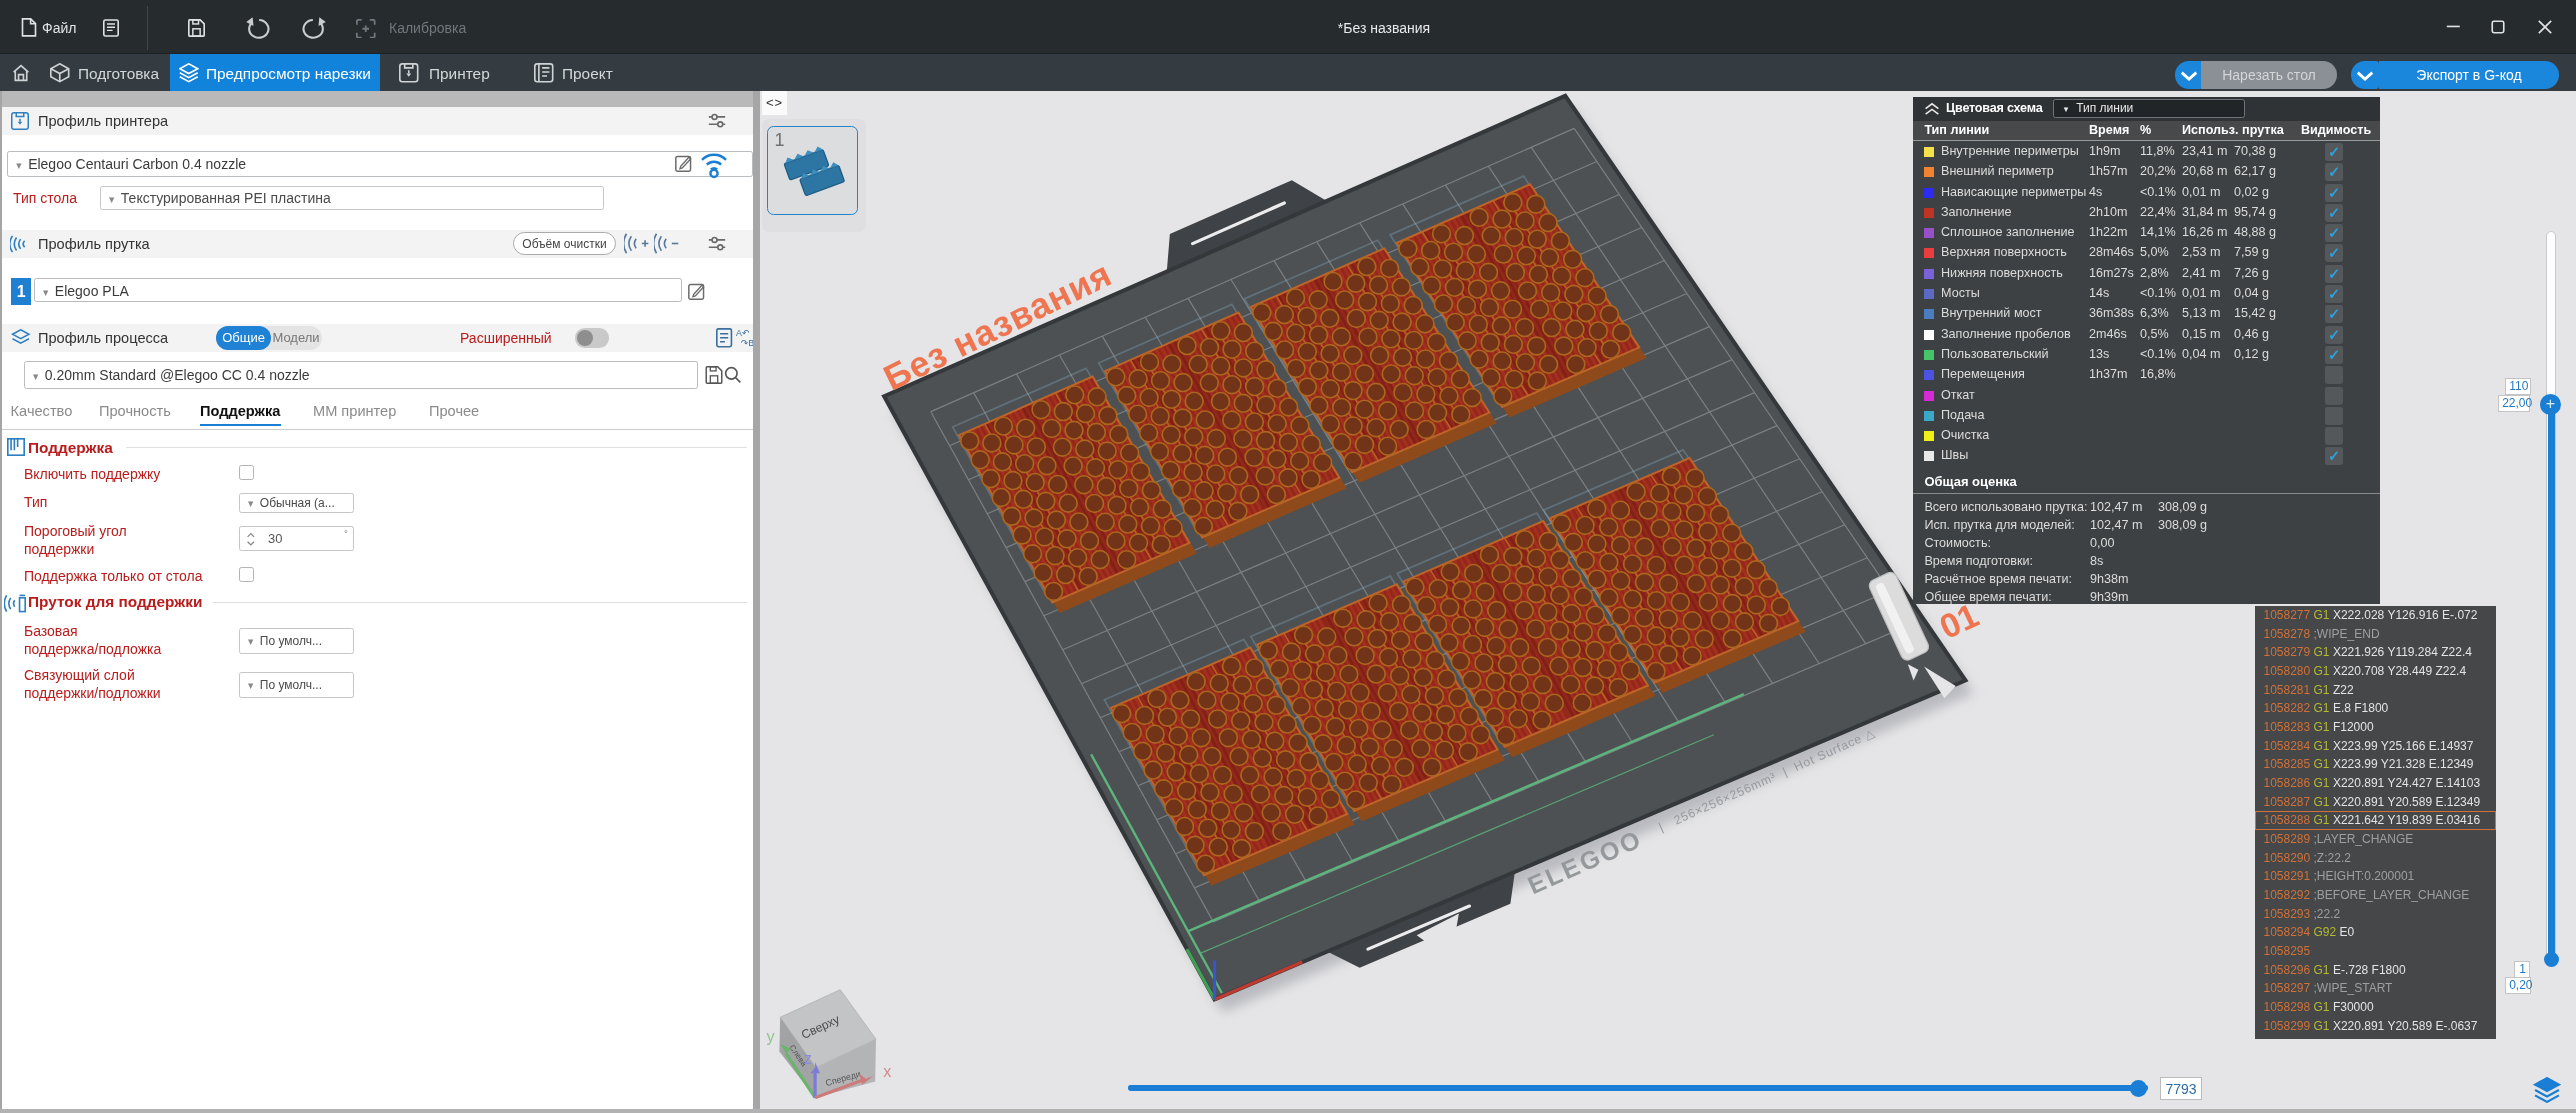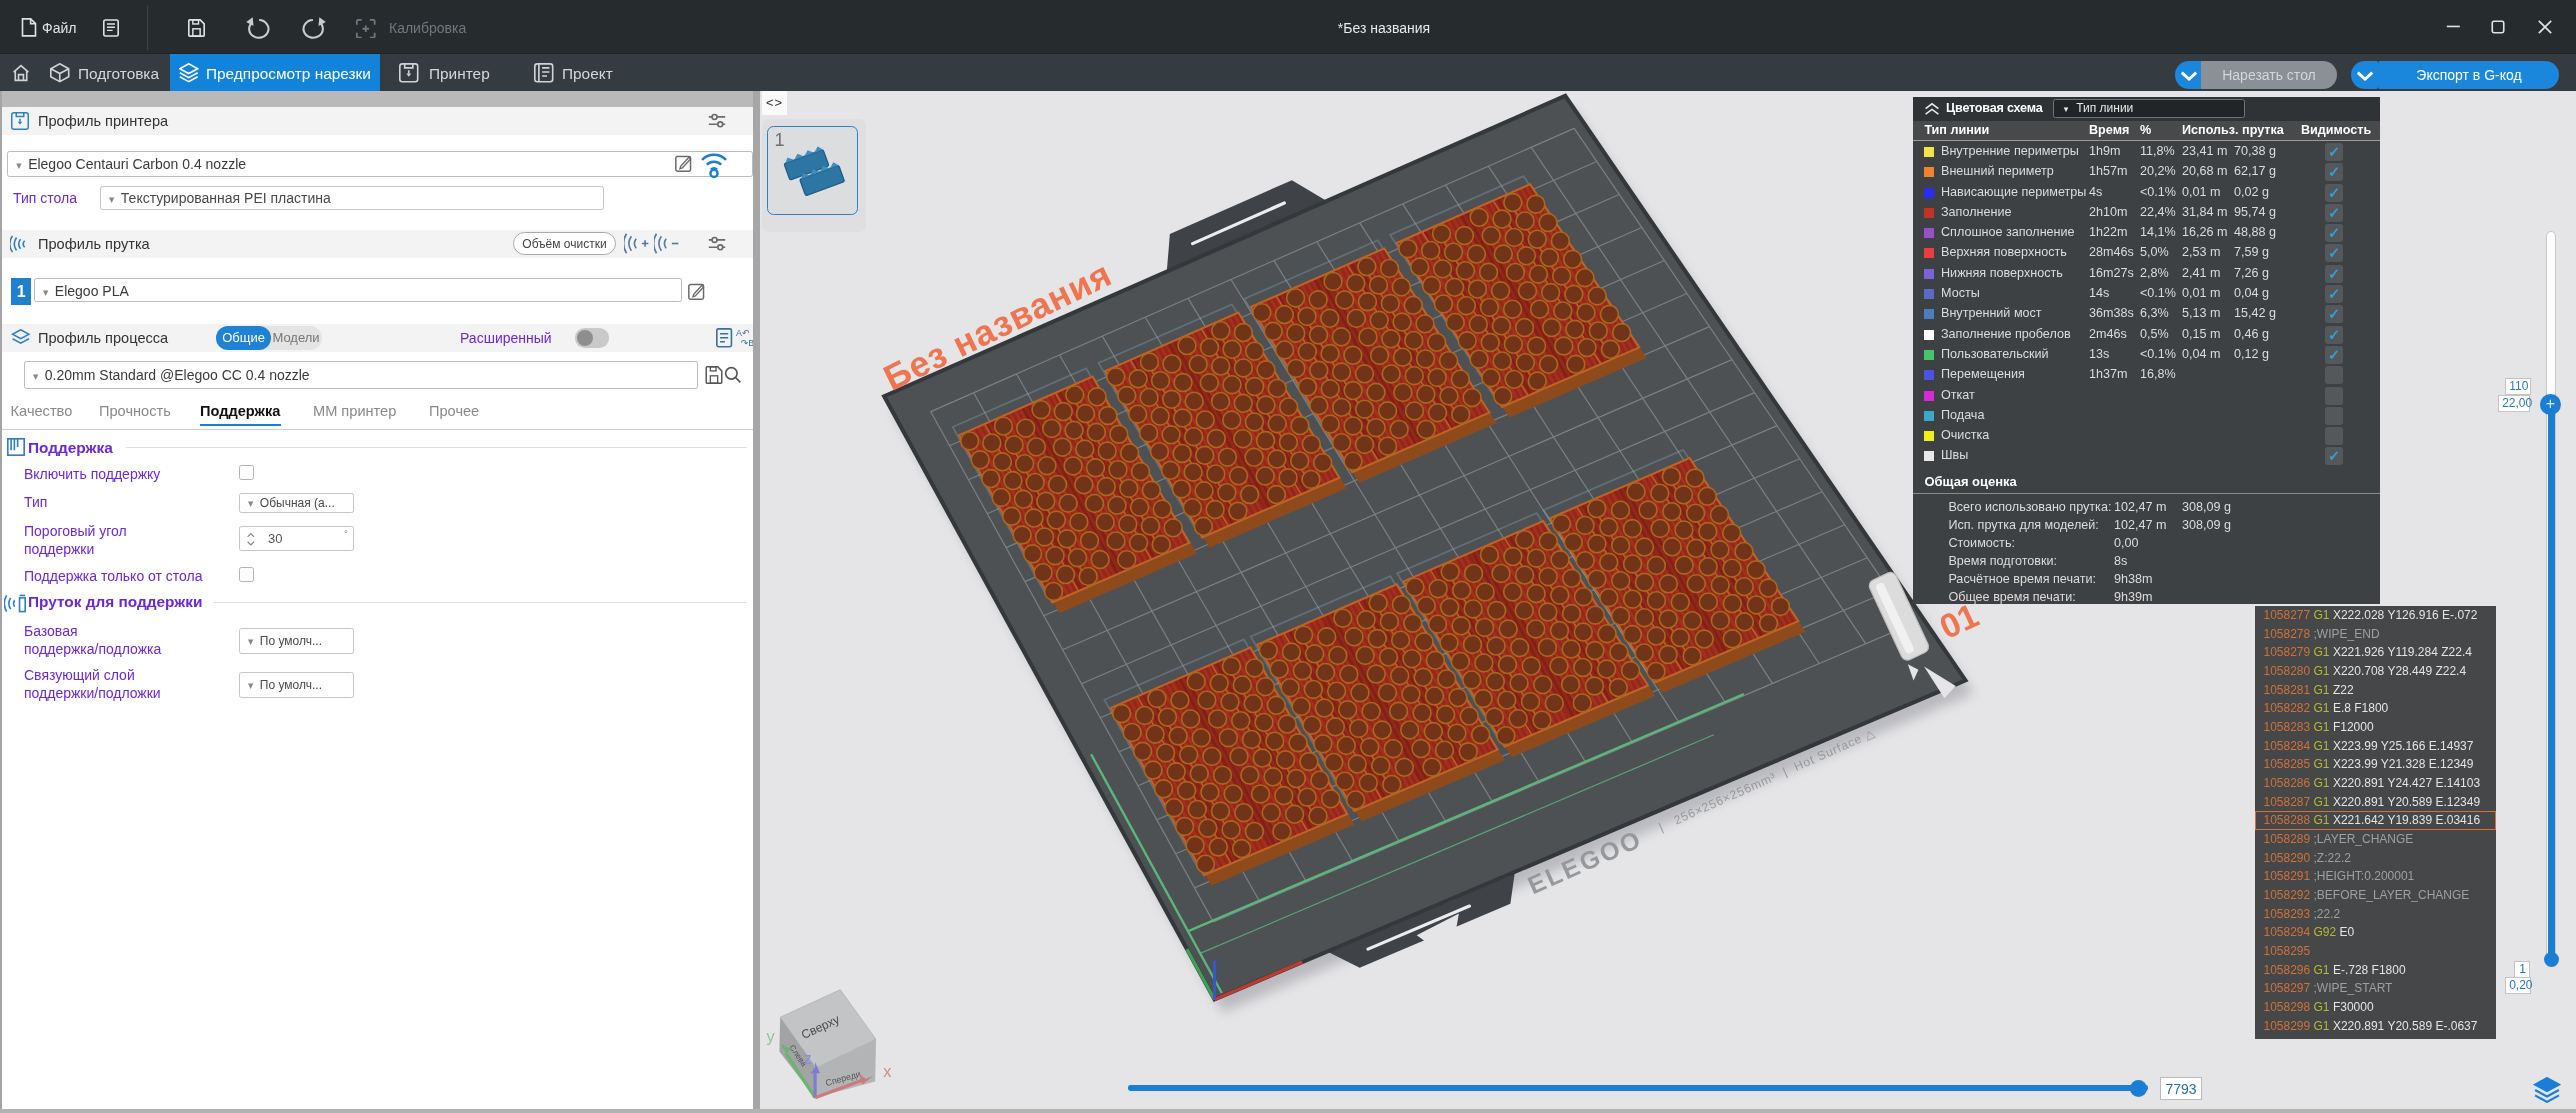--- a/index.html
+++ b/index.html
@@ -27,21 +27,21 @@
 #sidetop { left:0; top:91px; width:753px; height:16px; background:#b9b9b9; }
 #leftsash { left:0; top:91px; width:2.4px; height:1023px; background:#a5a5a5; }
 #divider { left:753px; top:91px; width:6.5px; height:1018px; background:#a6a6a6; }
 #bottomstrip { left:0; top:1109px; width:2576px; height:4.9px; background:#b2b2b2; }
 .secthdr { position:absolute; left:0; width:753px; height:28px; background:#f3f3f3; }
 .shtxt { position:absolute; left:38px; font-size:14.6px; color:#333; top:5.7px; }
 .combo { position:absolute; background:#fff; border:0.8px solid #b9bdc0; border-radius:2.4px;
   font-size:14px; color:#3b3b3b; }
 .combo .chev { color:#888; font-size:10.6px; margin:0 6.5px 0 8px; }
 .gcombo { background:#ffffff; border:0.8px solid #c6c6c6; color:#4a4a4a; }
-.lbl { position:absolute; font-size:14px; color:#6d28d9; }
+.lbl { position:absolute; font-size:14px; color:#b91c1c; }
 .cbx { position:absolute; width:14.6px; height:14.6px; border:1.6px solid #b4b4b4; border-radius:2.4px; background:#fff; }
 .sidetab { position:absolute; top:403px; font-size:14.6px; color:#8a8a8a; }
 .rule { position:absolute; height:0.8px; background:#e0e0e0; }
 .icon16 { position:absolute; }
 
 
 #cpanel { left:1913px; top:97px; width:467px; height:507px; background:#3e4143; color:#dcdcdc; }
 #cphdr { position:absolute; left:0; top:0; width:467px; height:23.5px; background:#303335; }
 #cpdrop { position:absolute; left:140px; top:2.4px; width:192px; height:18.7px; background:#222527;
   border:0.8px solid #70747a; border-radius:2.4px; color:#e8e8e8; font-size:12px; line-height:17px; }
@@ -54,21 +54,21 @@
 .nm { position:absolute; left:28px; top:1.6px; }
 .c1 { position:absolute; left:176px; top:1.6px; }
 .c2 { position:absolute; left:227px; top:1.6px; }
 .c3 { position:absolute; left:269px; top:1.6px; }
 .c4 { position:absolute; left:321px; top:1.6px; }
 .ck { position:absolute; left:412px; top:0.8px; width:18px; height:18px; background:#55585a; border-radius:2.4px;
   color:#2da0dc; font-size:14.6px; font-weight:bold; text-align:center; line-height:18px; }
 .ck.on::after { content:""; }
 #tothdr { position:absolute; left:11.4px; top:377px; font-weight:bold; color:#fff; font-size:13px; }
 #statsep { position:absolute; left:0px; top:396px; width:467px; height:0.8px; background:#8a8a8a; }
-#stats { position:absolute; left:0; top:403px; width:534px;padding-left:24px; }
+#stats { position:absolute; left:0; top:403px; width:534px; }
 .srow { position:relative; height:18px; font-size:12.6px; }
 .sl { position:absolute; left:11.4px; }
 .sv1 { position:absolute; left:177px; }
 .sv2 { position:absolute; left:245px; }
 
 
 #gpanel { left:2255px; top:606px; width:241px; height:433px; background:#454748; font-size:12px; }
 .grow { position:absolute; left:0; width:241px; height:18.7px; line-height:18.7px; white-space:nowrap; }
 .grow.hl { outline:1.6px solid #d0713a; outline-offset:-1.6px; }
 .gn { display:inline-block; width:52px; text-align:right; color:#d0713a; margin-left:3.2px; }

